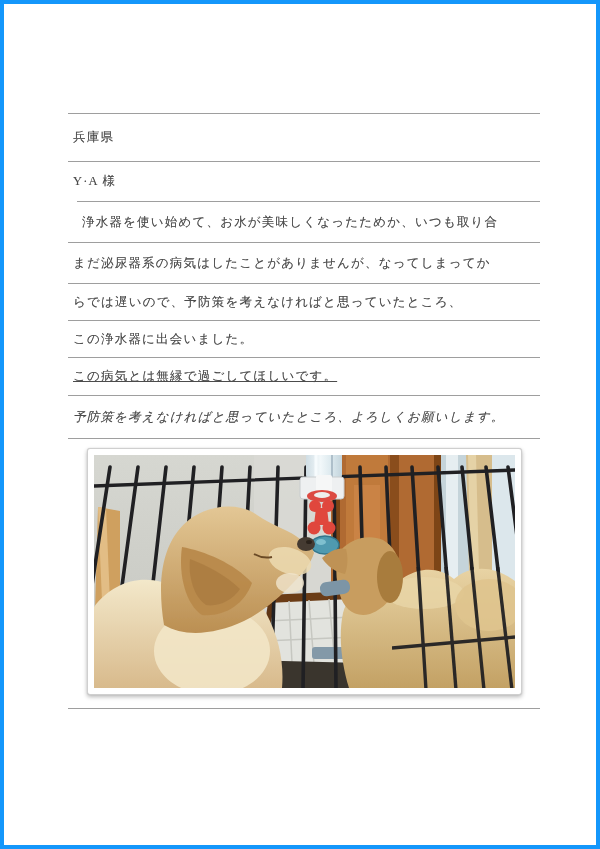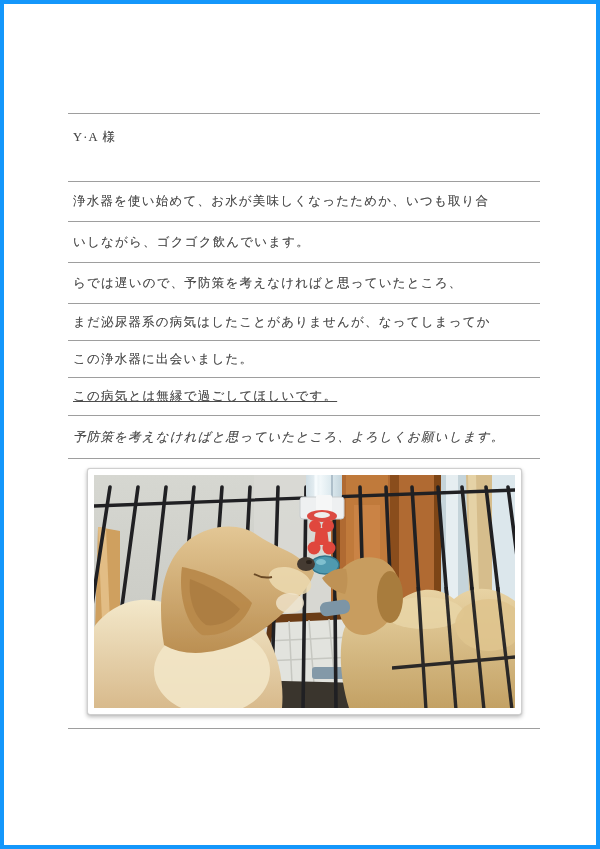--- a/index.html
+++ b/index.html
@@ -11,22 +11,22 @@
     overflow:hidden;
   }
   .sheet{position:absolute;left:64px;top:109px;width:472px;}
   .row{
     box-sizing:border-box;border-top:1px solid #9e9e9e;
     display:flex;align-items:center;padding-left:5px;
     color:#4c4c4c;font-size:12.5px;letter-spacing:1.2px;
     text-shadow:0 0 0.4px rgba(76,76,76,.5);
   }
   .row:nth-of-type(1){height:48px;}
-  .row:nth-of-type(2){height:40px;margin-top:20px;}
-  .row:nth-of-type(3){height:41px;}
+  .row:nth-of-type(2){height:40px;}
+  .row:nth-of-type(3){height:41px;margin-left:9px;}
   .row:nth-of-type(4){height:41px;}
   .row:nth-of-type(5){height:37px;}
   .row:nth-of-type(6){height:37px;}
   .row:nth-of-type(7){height:38px;text-decoration:underline;}
   .row:nth-of-type(8){height:43px;font-style:italic;}
   .row:nth-of-type(9){height:47px;padding-left:9px;}
   .photo-section{
     box-sizing:border-box;border-top:1px solid #9e9e9e;border-bottom:1px solid #9e9e9e;
     padding:9px 0 13px 0;
   }
@@ -35,25 +35,25 @@
     border:1px solid #cfcfcf;border-radius:3px;padding:6px;
     box-shadow:0 2px 4px rgba(0,0,0,0.28),0 0 1px rgba(0,0,0,0.18);
   }
   .photo-frame svg{display:block;}
 </style>
 </head>
 <body>
 
 <div class="page">
   <div class="sheet">
+    <div class="row">兵庫県</div>
     <div class="row">Y·A 様</div>
     <div class="row">浄水器を使い始めて、お水が美味しくなったためか、いつも取り合</div>
-    <div class="row">いしながら、ゴクゴク飲んでいます。</div>
+    <div class="row">まだ泌尿器系の病気はしたことがありませんが、なってしまってか</div>
     <div class="row">らでは遅いので、予防策を考えなければと思っていたところ、</div>
-    <div class="row">まだ泌尿器系の病気はしたことがありませんが、なってしまってか</div>
     <div class="row">この浄水器に出会いました。</div>
     <div class="row">この病気とは無縁で過ごしてほしいです。</div>
     <div class="row">予防策を考えなければと思っていたところ、よろしくお願いします。</div>
 
     <div class="photo-section">
       <div class="photo-frame">
         <svg width="421" height="233" viewBox="0 0 421 233" role="img">
           <defs>
             <linearGradient id="gWall" x1="0" y1="0" x2="0" y2="1">
               <stop offset="0" stop-color="#d6d7d1"></stop>

